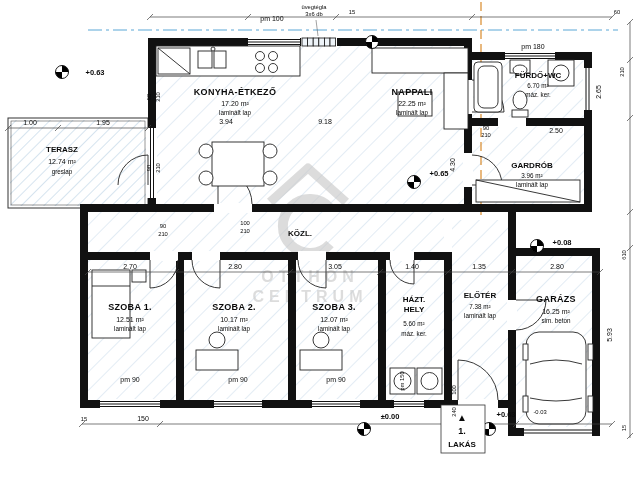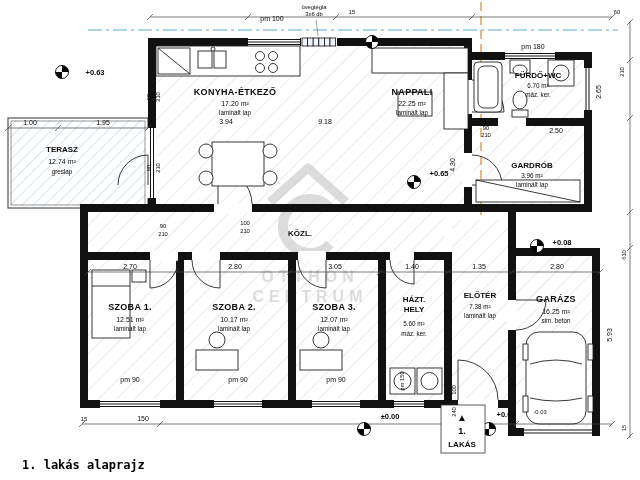--- a/index.html
+++ b/index.html
@@ -368,15 +368,14 @@
     <text class="dim" x="143" y="421">150</text>
     <text class="dm" x="456" y="390" transform="rotate(-90,456,390)">100</text>
     <text class="dm" x="456" y="412" transform="rotate(-90,456,412)">240</text>
 
     <text class="dim" x="612" y="335" transform="rotate(-90,612,335)">5.93</text>
     <text class="dm" x="626" y="255" transform="rotate(-90,626,255)">610</text>
     <text class="dm" x="626" y="428" transform="rotate(-90,626,428)">15</text>
   </g>
 </svg>
 
-<div class="caption">1. lakás alaprajz</div>
 
 </div>
 
 </body></html>

